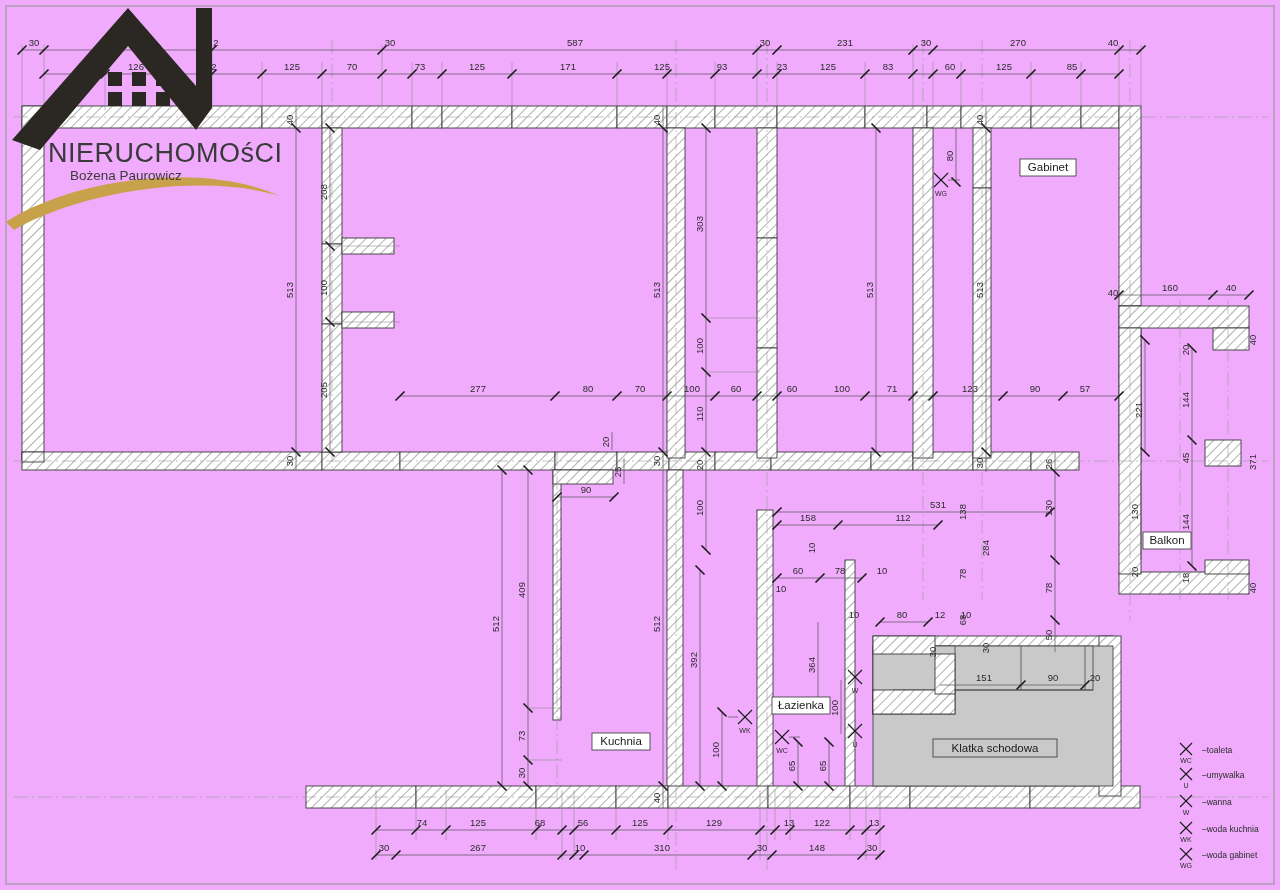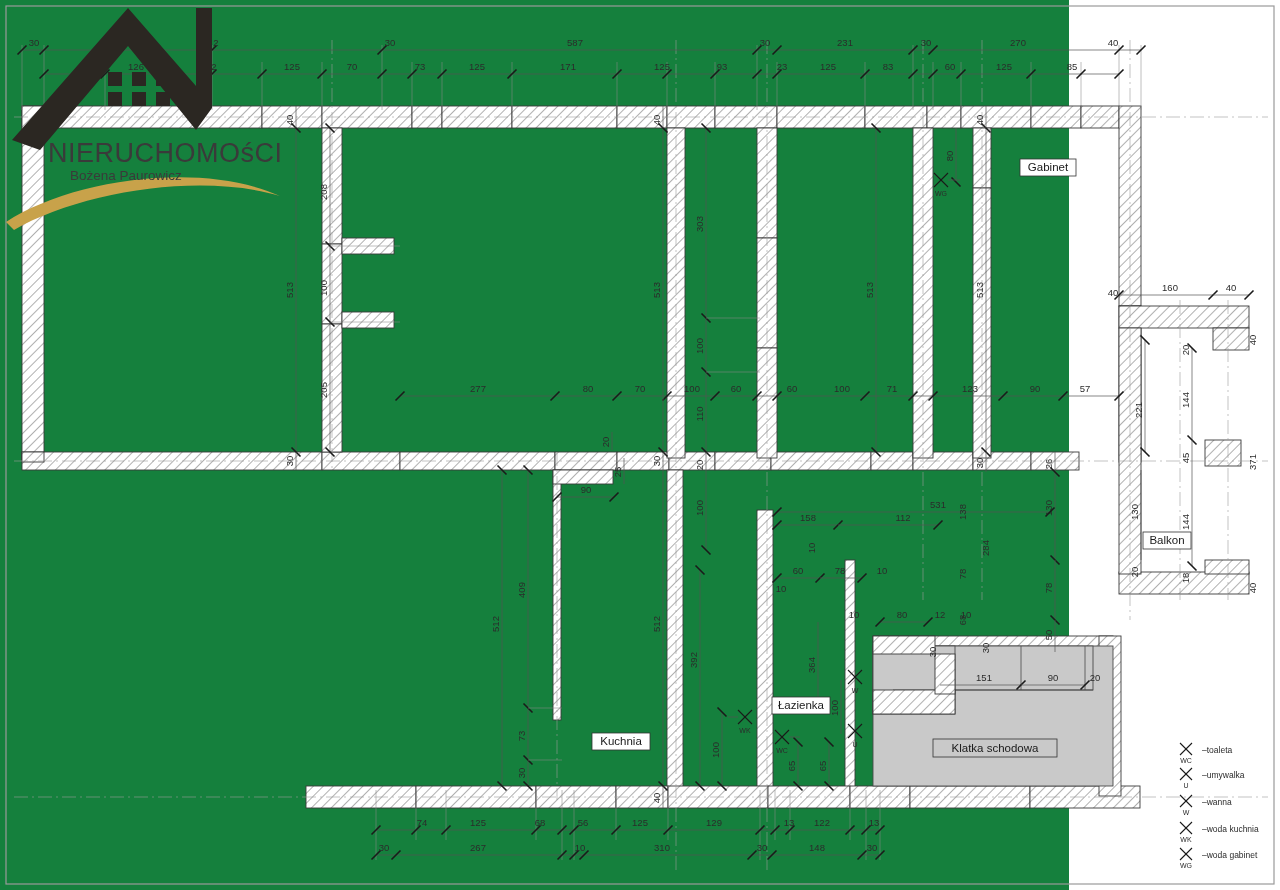--- a/index.html
+++ b/index.html
@@ -1,18 +1,18 @@
 <!DOCTYPE html>
 <html><head>
 <meta charset="utf-8">
 <style>
   html,body{margin:0;padding:0;background:#ffffff;}
   body{width:1280px;height:890px;overflow:hidden;
        font-family:"Liberation Sans", sans-serif;}
-  #page{position:relative;width:1069px;height:890px;background:#15803d;}
+  #page{position:relative;width:1280px;height:890px;background:#f0abfc;}
   svg{display:block;}
   .dimtxt{font-family:"Liberation Sans",sans-serif;font-size:9.5px;fill:#2b2b2b;}
   .roomtxt{font-family:"Liberation Sans",sans-serif;font-size:11.5px;fill:#1a1a1a;}
   .legtxt{font-family:"Liberation Sans",sans-serif;font-size:8.5px;fill:#2b2b2b;}
   .symtxt{font-family:"Liberation Sans",sans-serif;font-size:7px;fill:#2b2b2b;}
   .logotxt1{font-family:"Liberation Sans",sans-serif;font-size:27px;fill:#3a3a3a;letter-spacing:.5px;}
   .logotxt2{font-family:"Liberation Sans",sans-serif;font-size:13.5px;fill:#3a3a3a;}
 </style>
 </head>
 <body>

